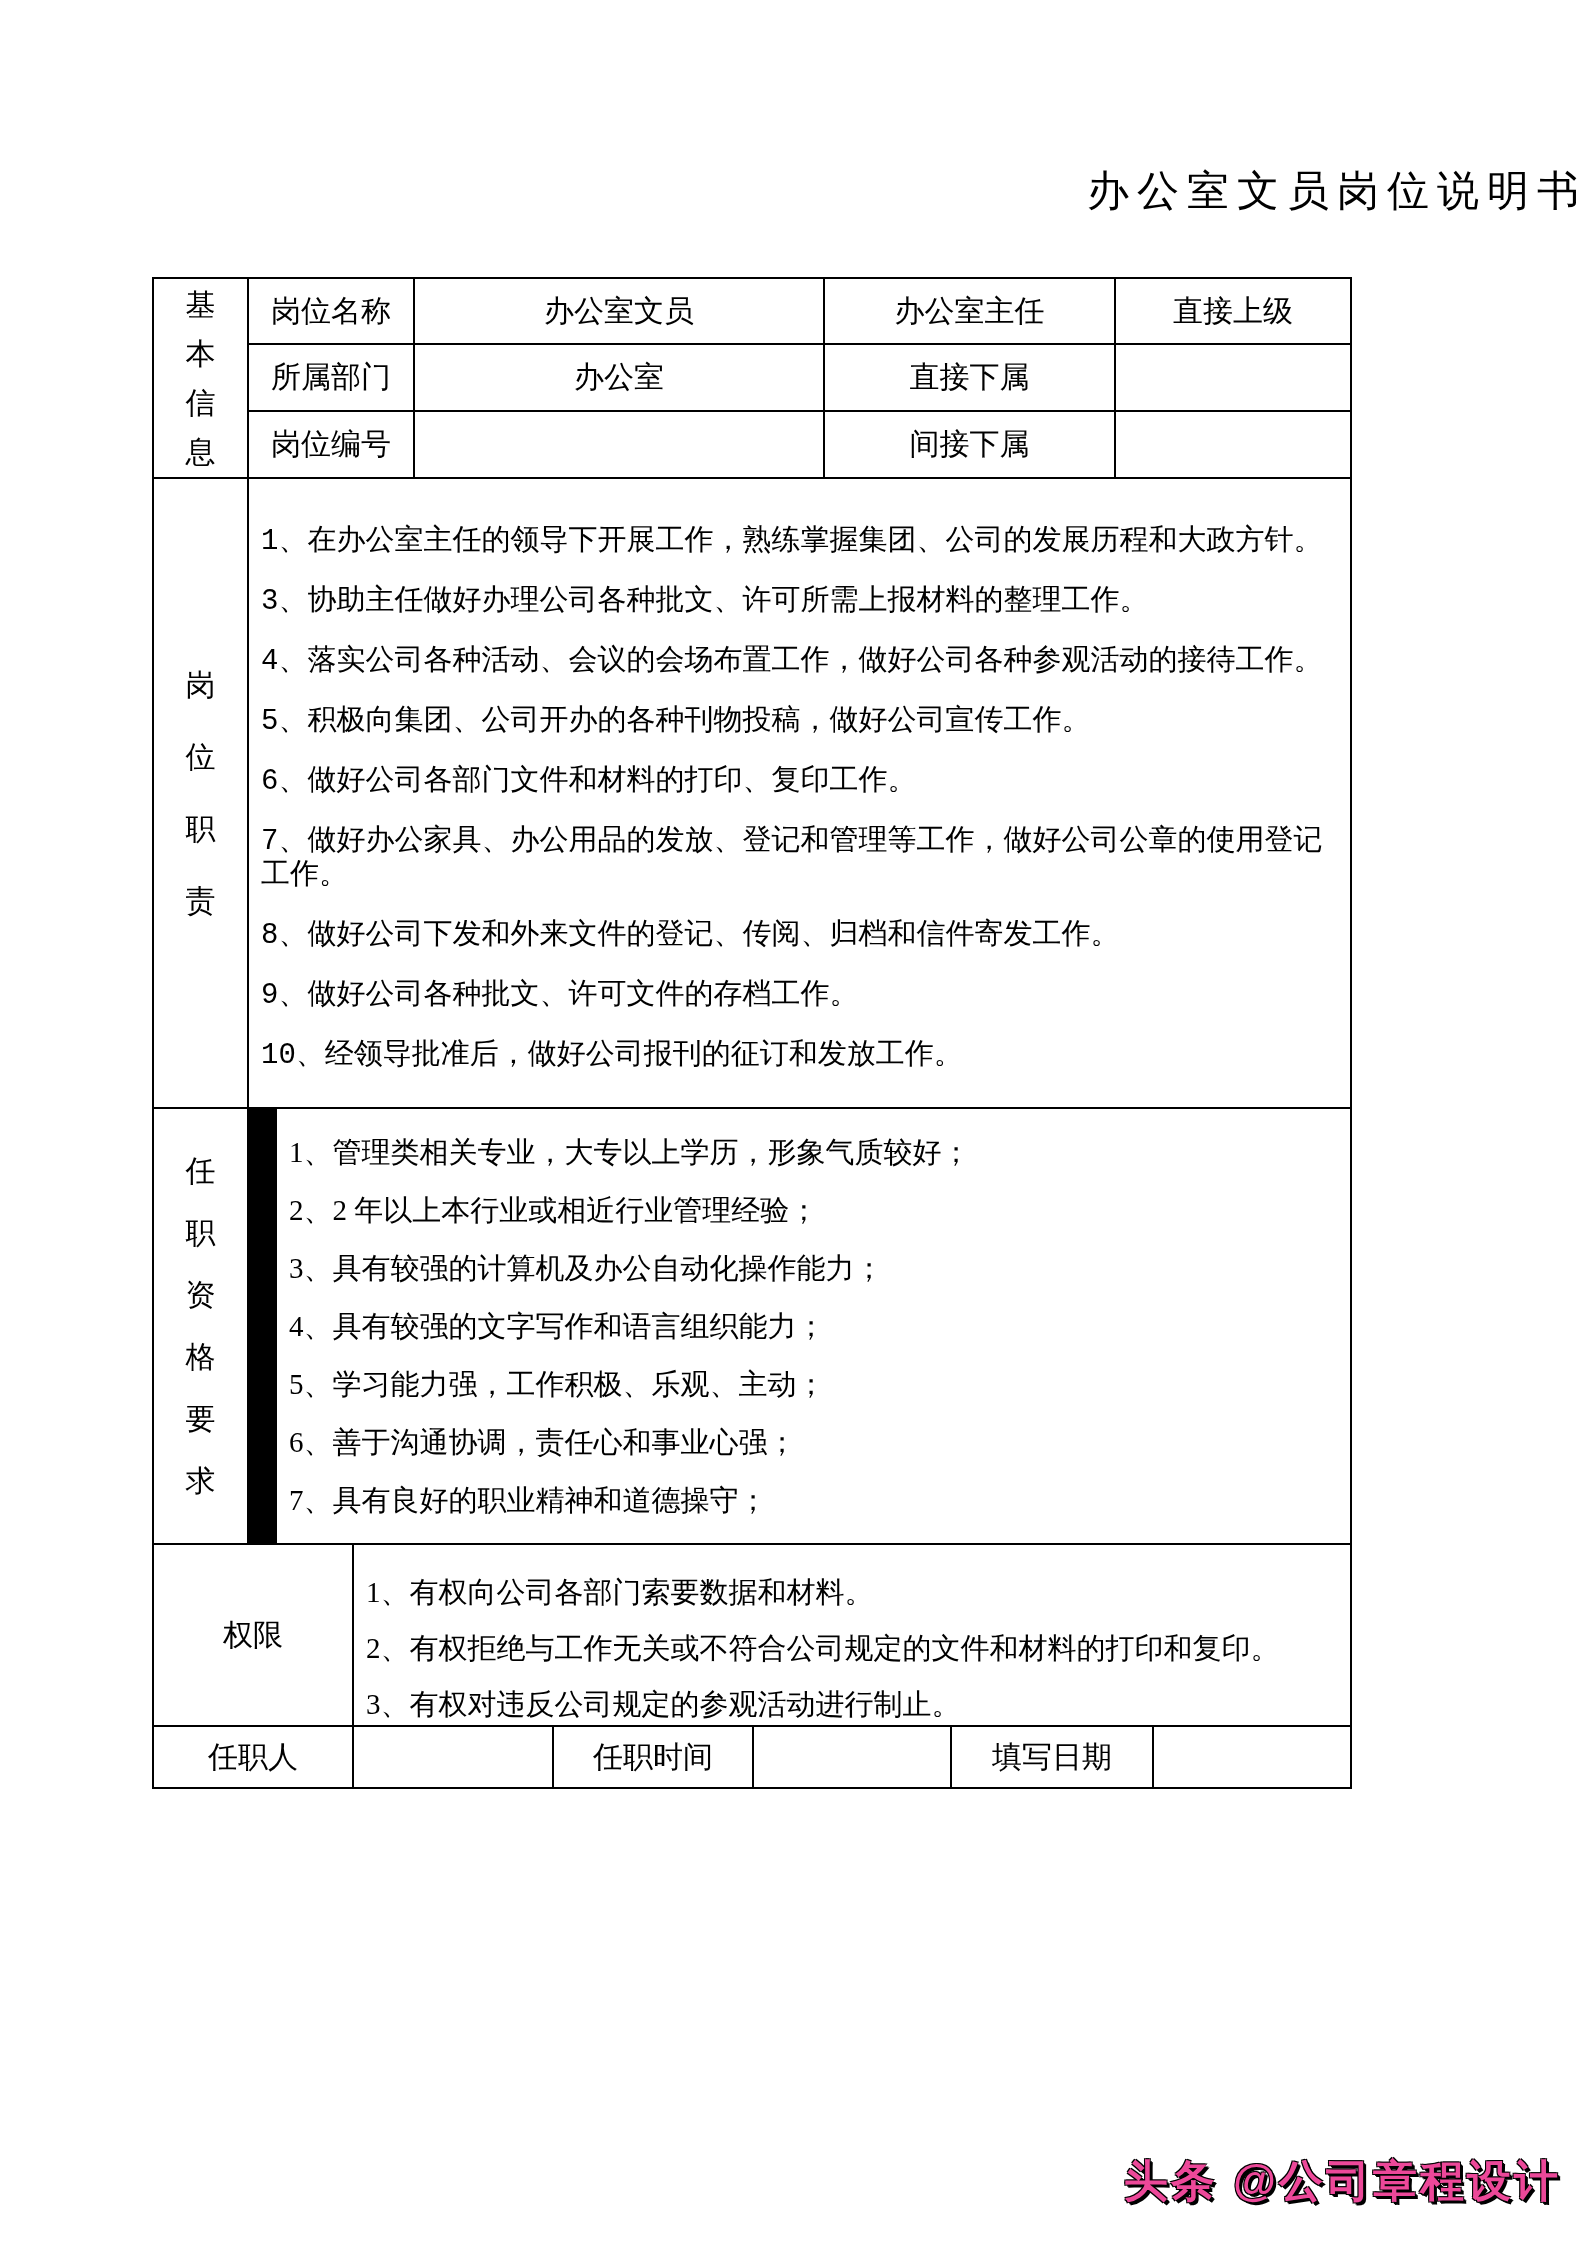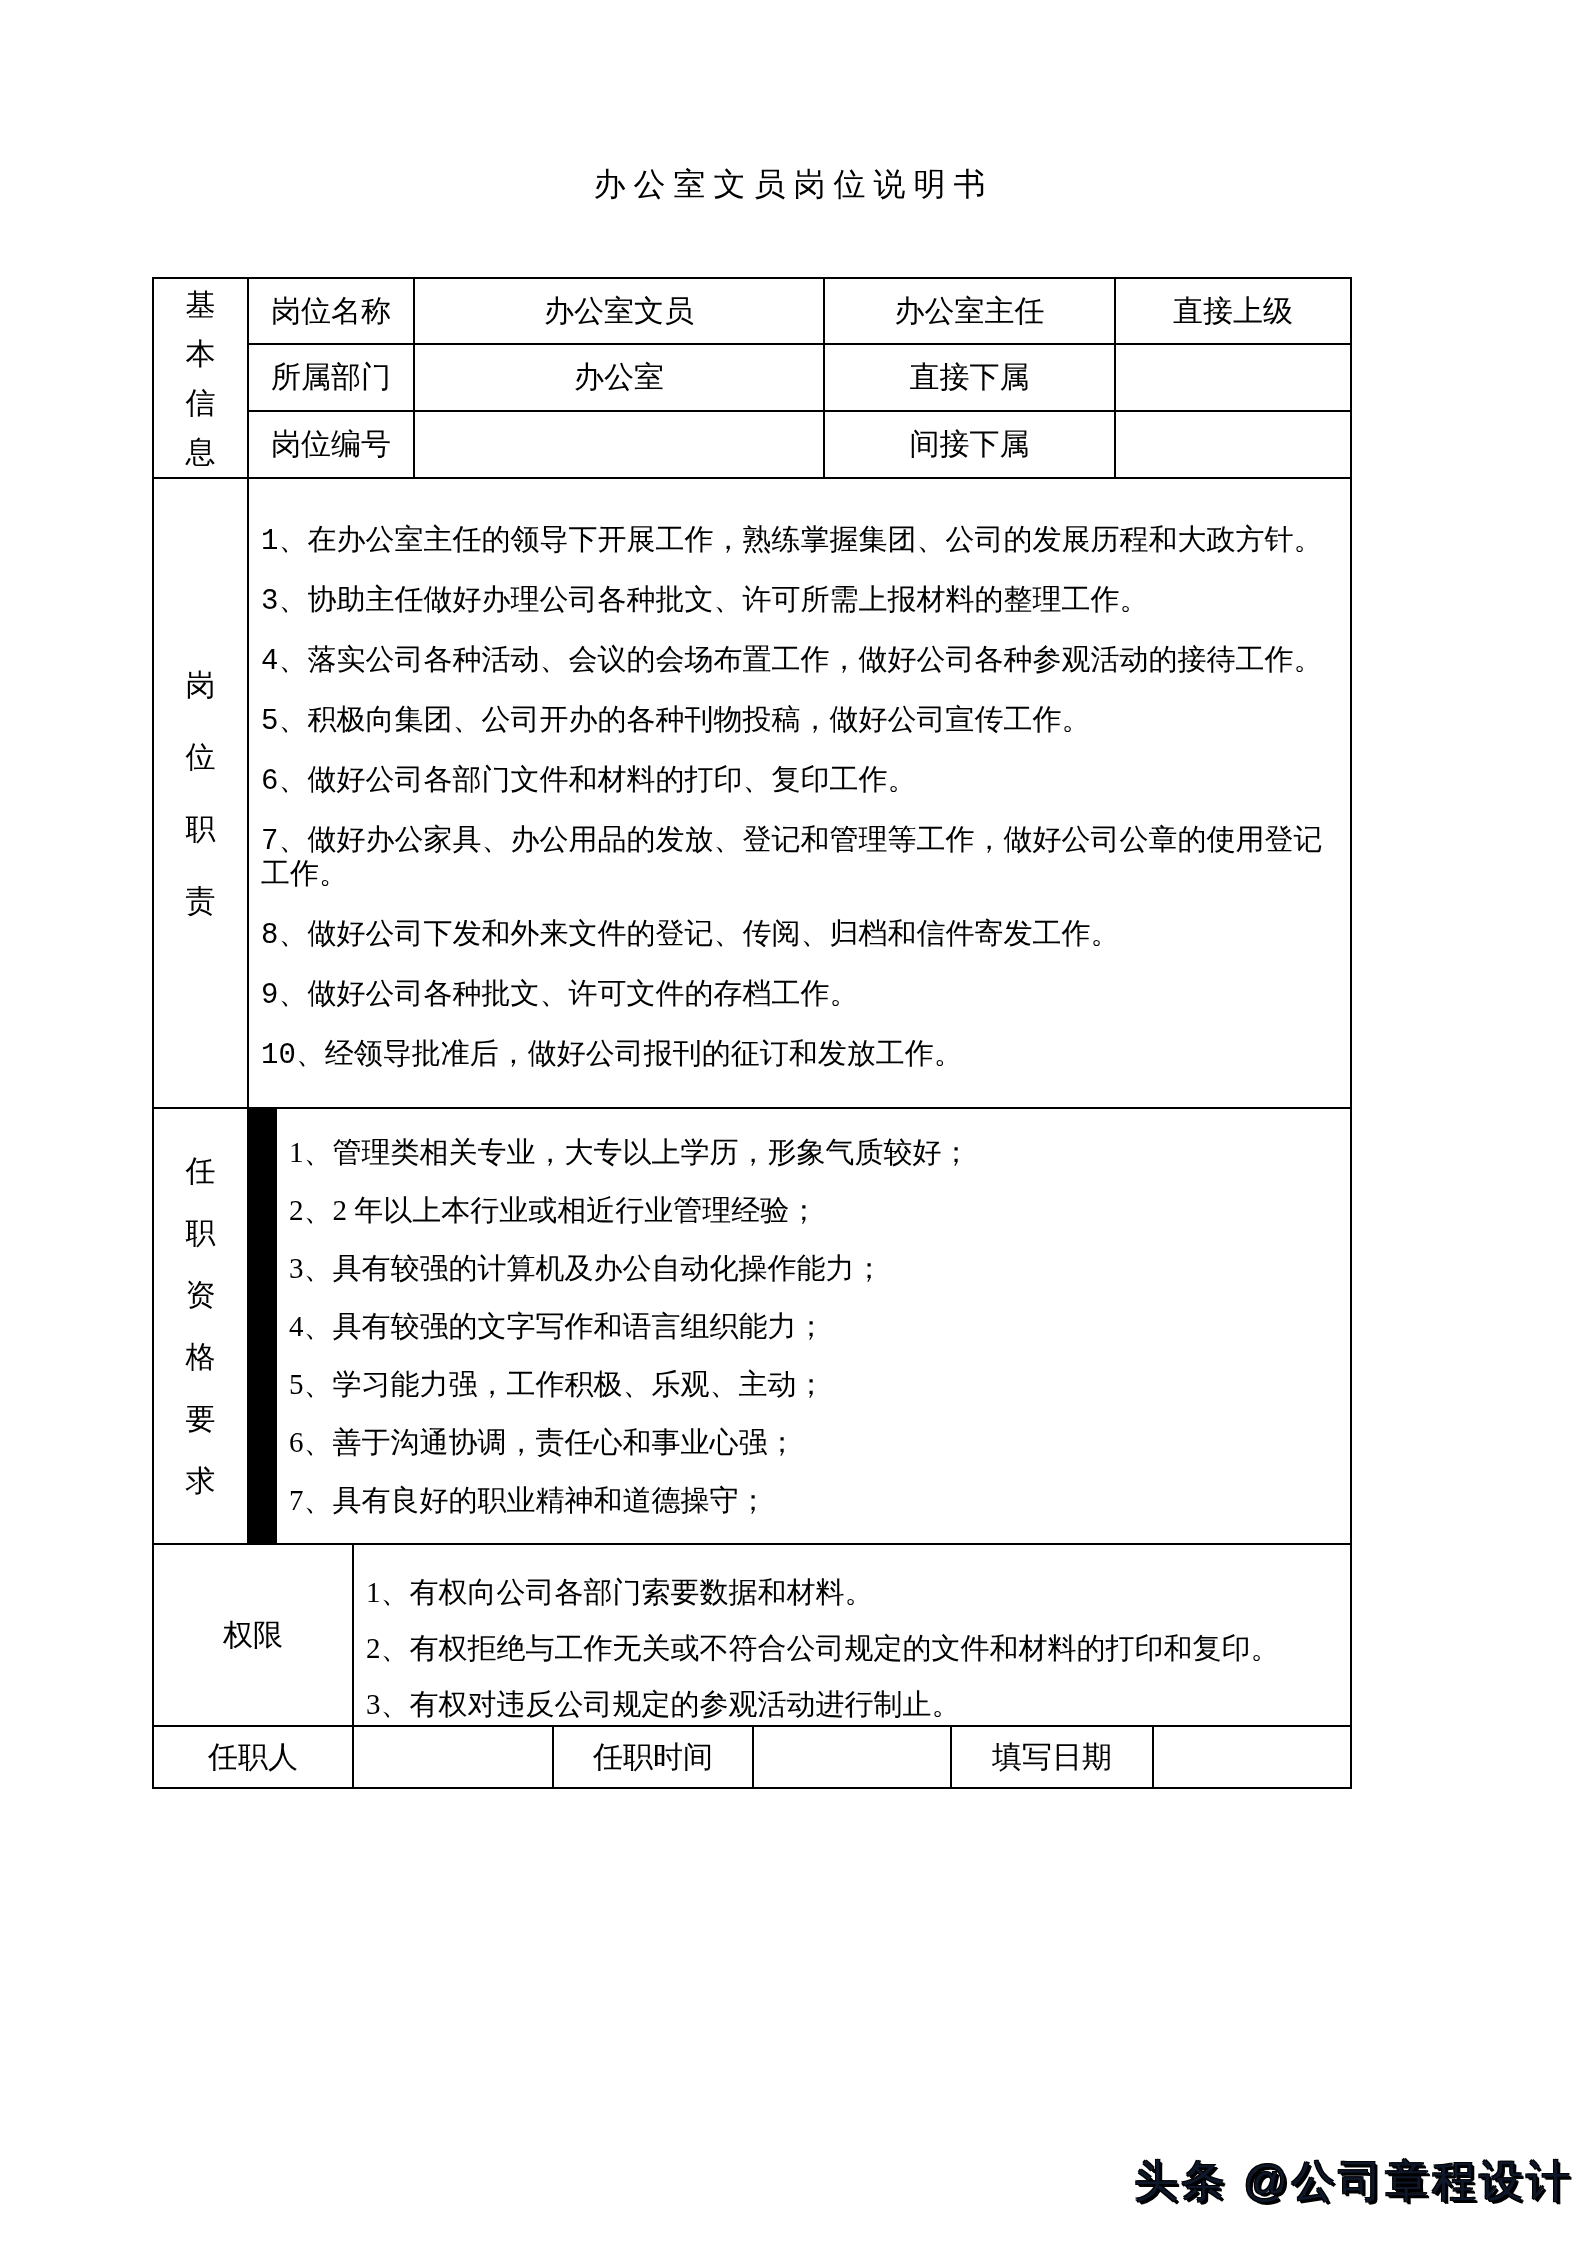--- a/index.html
+++ b/index.html
@@ -1,19 +1,19 @@
 <!DOCTYPE html>
 <html><head>
 <meta charset="utf-8">
 <style>
   html,body{margin:0;padding:0;background:#fff;}
   #page{position:relative;width:1587px;height:2245px;background:#ffffff;overflow:hidden;
         font-family:"Liberation Serif","DejaVu Serif",serif;color:#000;}
-  .doc-title{position:absolute;top:163px;left:0;width:100%;text-align:center;
-             font-size:32px;font-weight:400;letter-spacing:8px;white-space:nowrap;}
+  .doc-title{position:absolute;top:163px;left:0;width:100%;text-align:right;
+             font-size:42px;font-weight:400;letter-spacing:8px;white-space:nowrap;}
   .doc-table{position:absolute;left:152px;top:277px;width:1200px;
              border:2px solid #000;box-sizing:border-box;background:#000;}
   .sect{display:grid;gap:2px;background:#000;}
   .sect + .sect{margin-top:2px;}
   .sect > div{background:#fff;box-sizing:border-box;}
   
   .sectA{grid-template-columns:93px 164px 408px 289px 1fr;grid-template-rows:64px 65px 65px;}
   .spanrows{grid-row:1 / span 3;}
   
   .sectB{grid-template-columns:93px 1fr;grid-template-rows:628px;}
@@ -26,23 +26,23 @@
   .lh72{line-height:72px;}
   .lh62{line-height:62px;}
   .cell{display:flex;align-items:center;justify-content:center;font-size:30px;text-align:left;}
   .items{font-size:29px;line-height:34px;}
   .padB{padding:46px 16px 6px 12px;}
   .padC{padding:26px 16px 6px 12px;margin-left:28px;}
   .padD{padding:30px 16px 6px 12px;}
   .padB p{margin:0 0 26px 0;font-family:Liberation Mono, monospace;}
   .padC p{margin:0 0 24px 0;}
   .padD p{margin:0 0 22px 0;}
-  .watermark{position:absolute;top:2152px;right:14px;font-size:44px;font-weight:normal;
+  .watermark{position:absolute;top:2152px;right:26px;font-size:44px;font-weight:bold;
              font-family:"Liberation Sans","DejaVu Sans",sans-serif;letter-spacing:3px;
-             color:#0f172a;white-space:nowrap;
+             color:#ec4899;white-space:nowrap;
              text-shadow:3px 3px 0 #000,-1px -1px 0 #000,1px -1px 0 #000,-1px 1px 0 #000,2px 2px 0 #000;}
 </style>
 </head>
 <body>
 
 <div id="page">
 
   <div class="doc-title">办公室文员岗位说明书</div>
 
   <div class="doc-table">

